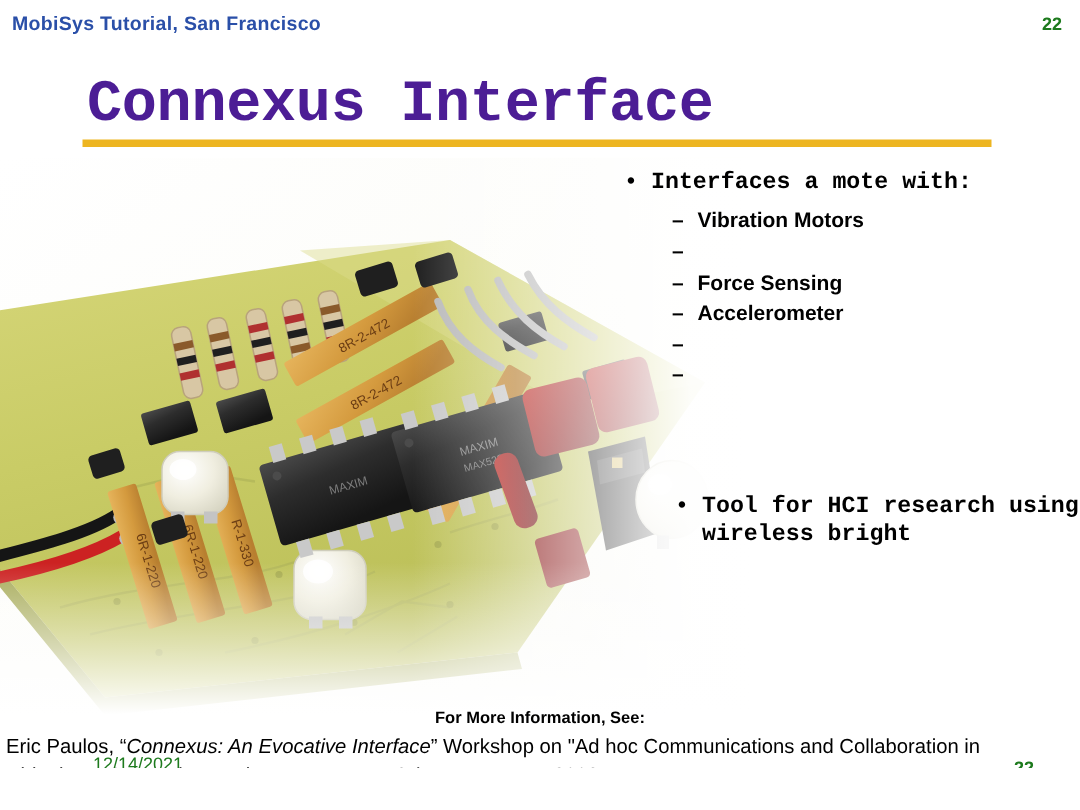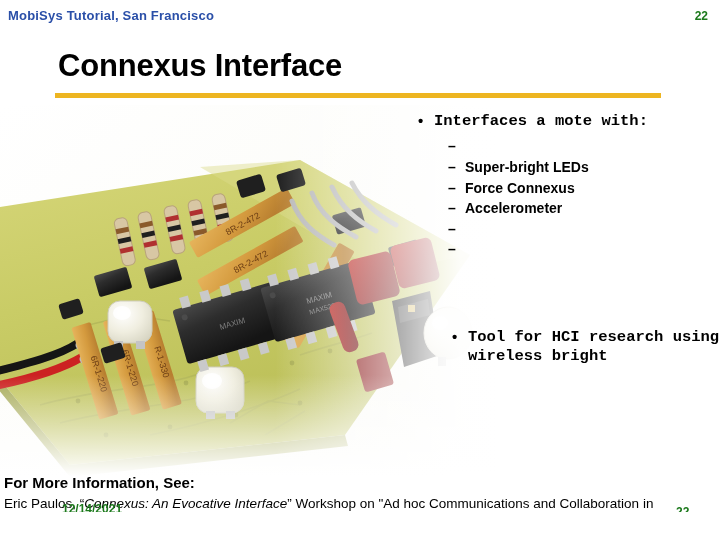--- a/index.html
+++ b/index.html
@@ -34,25 +34,26 @@
     font-size: 12px;
     font-weight: bold;
     color: #1d7a1d;
   }
 
   
   #slide-title {
     position: absolute;
     left: 58px;
     top: 48px;
-    font-size: 31px;
-    font-weight: bold;
-    color: #000000;
+    font-size: 39px;
+    font-weight: bold;
+    color: #4c1d95;
     letter-spacing: -0.2px;
     white-space: nowrap;
+    font-family: Liberation Mono, monospace;
   }
   #title-rule {
     position: absolute;
     left: 55px;
     top: 93px;
     width: 606px;
     height: 5px;
     background: #edb521;
   }
 
@@ -143,38 +144,39 @@
 
   
   #footer {
     position: absolute;
     left: 4px;
     top: 472px;
     width: 712px;
     color: #000000;
   }
   #footer-heading {
-    font-size: 15px;
+    font-size: 11px;
     font-weight: bold;
     line-height: 1.45;
+    text-align: center;
   }
   #footer-citation {
     font-size: 13.5px;
     font-weight: normal;
     line-height: 1.42;
     white-space: normal;
   }
   #footer-citation .ital { font-style: italic; }
 
   #footer-date {
     position: absolute;
     left: 62px;
     top: 502px;
     font-size: 12px;
-    font-weight: bold;
+    font-weight: normal;
     color: #1d7a1d;
   }
   #footer-page-number {
     position: absolute;
     left: 676px;
     top: 505px;
     font-size: 12px;
     font-weight: bold;
     color: #1d7a1d;
   }
@@ -420,28 +422,28 @@
   <div id="photo-fade-bottom"></div>
 
   <div id="bullets">
     <div class="bullet-l1">
       <span class="marker">•</span>
       <span class="btext">Interfaces a mote with:</span>
     </div>
     <div class="sublist">
       <div class="bullet-l2">
         <span class="marker">–</span>
-      </div>
-      <div class="bullet-l2">
-        <span class="marker">–</span>
-        <span class="btext">Super-bright LEDs</span>
-      </div>
-      <div class="bullet-l2">
-        <span class="marker">–</span>
-        <span class="btext">Force Connexus</span>
+        <span class="btext">Vibration Motors</span>
+      </div>
+      <div class="bullet-l2">
+        <span class="marker">–</span>
+      </div>
+      <div class="bullet-l2">
+        <span class="marker">–</span>
+        <span class="btext">Force Sensing</span>
       </div>
       <div class="bullet-l2">
         <span class="marker">–</span>
         <span class="btext">Accelerometer</span>
       </div>
       <div class="bullet-l2">
         <span class="marker">–</span>
       </div>
       <div class="bullet-l2">
         <span class="marker">–</span>

